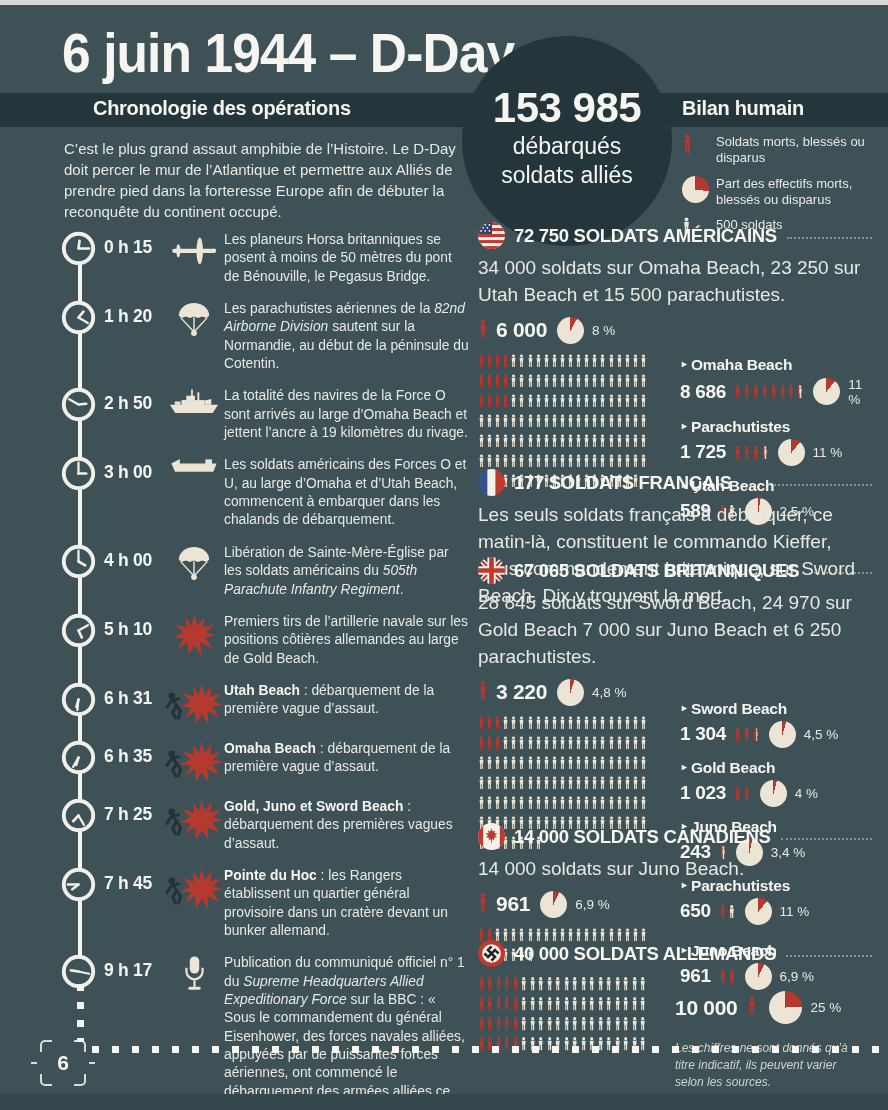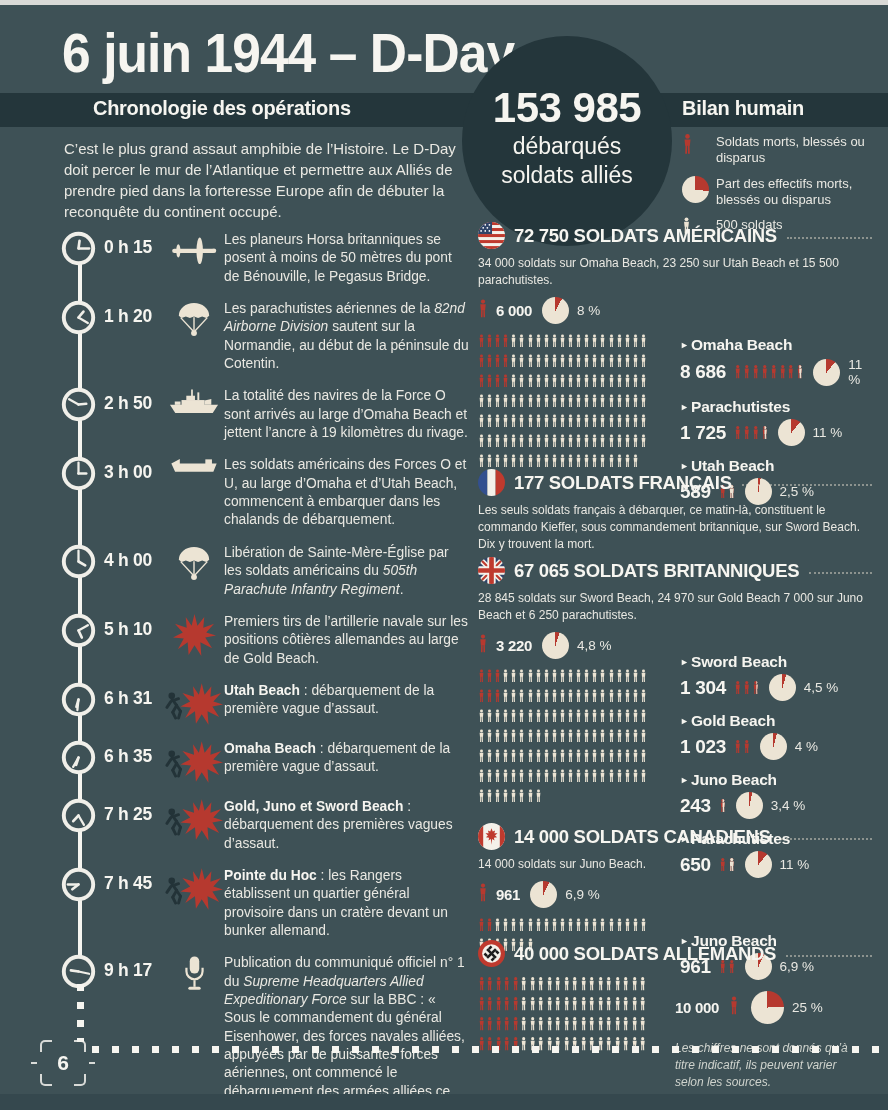--- a/index.html
+++ b/index.html
@@ -47,23 +47,23 @@
   .e-text{font-size:13.8px;line-height:1.33;color:var(--text);padding-top:1px;}
   .e-text i{margin-top:8px;}
   .e-text b{font-weight:700;color:var(--white);}
 
   .right-col{position:absolute;left:478px;top:222px;width:394px;}
   .section{position:absolute;left:0;width:394px;}
   .sec-head{display:flex;align-items:center;}
   .sec-flag{flex:0 0 27px;height:27px;margin-right:9px;}
   .sec-title{font-size:18.5px;font-weight:700;color:var(--white);letter-spacing:-.3px;white-space:nowrap;}
   .leader{flex:1;border-top:2px dotted rgba(236,228,212,.45);margin:4px 0 0 10px;}
-  .sec-desc{font-size:12px;line-height:1.42;color:var(--text);margin-top:6px;width:392px;}
+  .sec-desc{font-size:19px;line-height:1.42;color:var(--text);margin-top:6px;width:392px;}
   .loss-row{display:flex;align-items:center;margin-top:8px;}
-  .loss-row .val{font-size:15px;font-weight:700;color:var(--white);letter-spacing:-.3px;margin:0 10px 0 8px;}
+  .loss-row .val{font-size:21px;font-weight:700;color:var(--white);letter-spacing:-.3px;margin:0 10px 0 8px;}
   .pie{border-radius:50%;flex:0 0 auto;}
   .pct{font-size:13.5px;color:var(--text);margin-left:8px;}
   .cols{display:flex;margin-top:10px;}
   .grid{display:flex;flex-wrap:wrap;align-content:flex-start;}
   .g21{width:176px;}
   .g20{width:171px;}
   .grid span{display:inline-block;margin:0 1.1px 6.5px 0;line-height:0;}
   .stats{margin-left:26px;width:192px;}
   .stat{margin-bottom:11px;}
   .stat-name{font-size:15.5px;font-weight:700;color:var(--white);letter-spacing:-.2px;}

